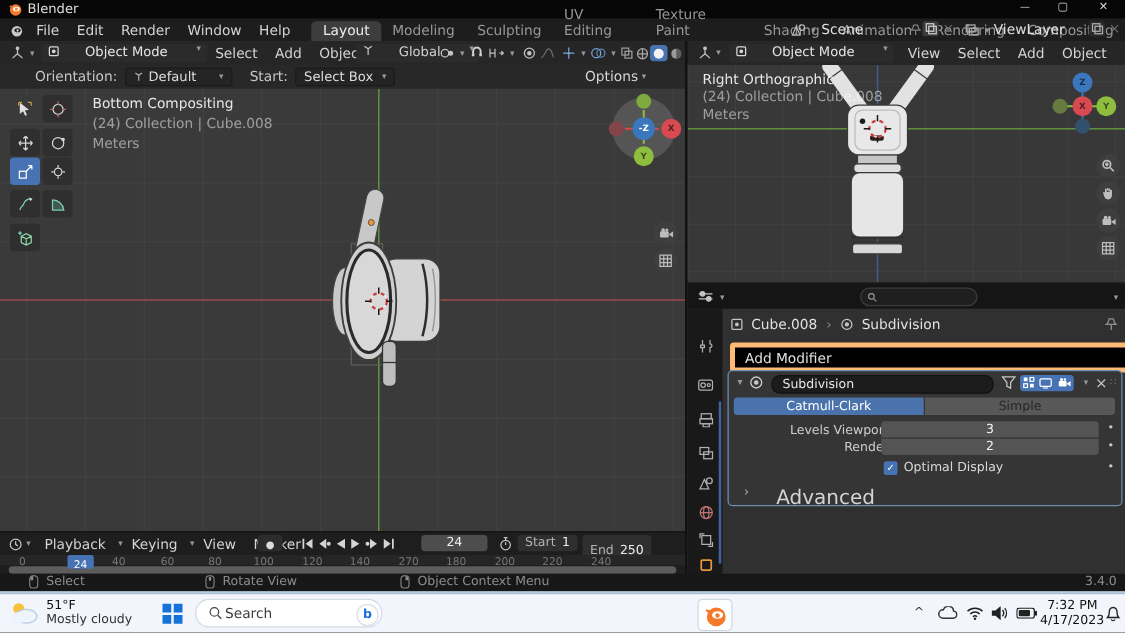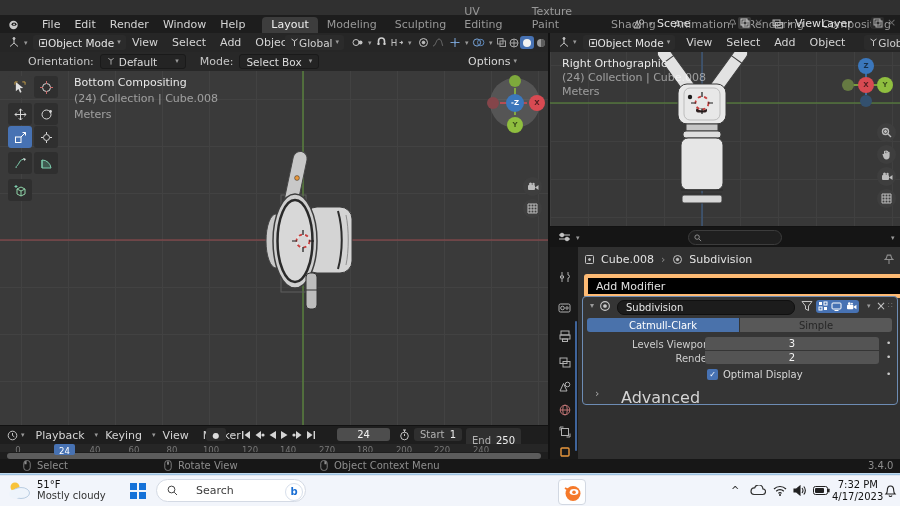--- a/index.html
+++ b/index.html
@@ -6,46 +6,60 @@
 #root{position:relative;width:900px;height:506px;overflow:hidden;background:#303030;
  font-family:"DejaVu Sans","Liberation Sans",sans-serif;font-size:11px;color:#d0d0d0;
  -webkit-font-smoothing:antialiased}
 .abs{position:absolute}
 .row{display:flex;align-items:center}
 .nw{white-space:nowrap}
 .chev{font-size:7px;color:#999;margin-left:3px;line-height:1}
 .menu{padding:0 7px;color:#d4d4d4;cursor:default}
 .ws{padding:1px 9px 2px;color:#989898;border-radius:4px 4px 0 0}
 .ws.on{background:#3d3d3d;color:#eee}
-.widget{background:#2b2b2b;border-radius:3px;display:flex;align-items:center;padding:1px 5px;gap:0}
+.widget{background:#2b2b2b;border-radius:3px;display:flex;align-items:flex-start;padding:1px 5px;gap:20px}
 .field{background:#242424;border:1px solid #1a1a1a;border-radius:3px;display:flex;align-items:center;padding:0 6px;gap:4px}
 .toolbtn{position:absolute;width:24px;height:22px;background:#2f2f2f;border-radius:3px;display:flex;align-items:center;justify-content:center}
 .toolbtn.on{background:#4772b3}
 .vpico{position:absolute;width:19px;height:19px;border-radius:50%;background:#3e3e3e;display:flex;align-items:center;justify-content:center}
 .gizball{position:absolute;border-radius:50%;display:flex;align-items:center;justify-content:center;font-size:7px;font-weight:bold;color:rgba(0,0,0,.6)}
 .tabico{position:absolute;left:6px;width:17px;height:16px;display:flex;align-items:center;justify-content:center}
 .tick{position:absolute;top:1px;transform:translateX(-50%);color:#787878;font-size:8.5px}
 .trayico{position:absolute;top:483px;color:#222}
 svg{display:block}
 </style>
 </head>
 <body>
 
 <div id="root">
 
+  <div class="abs row" style="left:0;top:0;width:900px;height:15px;background:#060606">
+    <span class="abs" style="left:7px;top:2px">
+      <svg width="11" height="11" viewBox="0 0 12 12">
+          <circle cx="6" cy="6.5" r="5" fill="#f5792a"></circle>
+          <ellipse cx="6.6" cy="5.6" rx="3" ry="2" fill="#fff"></ellipse>
+          <circle cx="6.6" cy="5.8" r="1.2" fill="#f5792a"></circle>
+          <path d="M1 3 L4 5" stroke="#f5792a" stroke-width="1.4"></path>
+        </svg>
+    </span>
+    <span class="abs nw" style="left:22px;top:1px;font-size:10.5px;color:#dedede">Blender</span>
+    <span class="abs" style="left:816px;top:1px;font-size:8px;color:#cfcfcf">—</span>
+    <span class="abs" style="left:846px;top:1px;font-size:9px;color:#cfcfcf">▢</span>
+    <span class="abs" style="left:879px;top:1px;font-size:9px;color:#cfcfcf">✕</span>
+  </div>
 
   <div class="abs row" style="left:0;top:15px;width:900px;height:18px;background:#1d1d1d">
     <span class="abs" style="left:8px;top:4px">
       <svg width="11" height="11" viewBox="0 0 12 12">
           <circle cx="6" cy="6.5" r="4.6" fill="#c9c9c9"></circle>
           <ellipse cx="6.6" cy="5.7" rx="2.7" ry="1.8" fill="#1d1d1d"></ellipse>
           <circle cx="6.6" cy="5.9" r="1" fill="#c9c9c9"></circle>
         </svg>
     </span>
-    <div class="row" style="margin-left:35px">
+    <div class="row" style="margin-left:22px">
       <span class="menu">File</span>
       <span class="menu">Edit</span>
       <span class="menu">Render</span>
       <span class="menu">Window</span>
       <span class="menu">Help</span>
     </div>
     <div class="row" style="margin-left:10px;height:18px;align-items:flex-end">
       <span class="ws on">Layout</span>
       <span class="ws">Modeling</span>
       <span class="ws">Sculpting</span>
@@ -196,21 +210,21 @@
 
   <div class="abs row" style="left:0;top:52px;width:548px;height:19px;background:#282828">
     <span class="nw" style="margin-left:28px;color:#c6c6c6">Orientation:</span>
     <div class="field" style="margin-left:6px;height:13px">
       <svg width="8" height="9" viewBox="0 0 9 9" stroke="#b9b9b9" fill="none">
           <path d="M4.5 8V3M4.5 3L1.5 1M4.5 3l3-2"></path>
         </svg>
       <span class="nw" style="font-size:10.5px;color:#dcdcdc">Default</span>
       <span class="chev" style="margin-left:14px">▾</span>
     </div>
-    <span class="nw" style="margin-left:14px;color:#c6c6c6">Mode:</span>
+    <span class="nw" style="margin-left:14px;color:#c6c6c6">Start:</span>
     <div class="field" style="margin-left:6px;height:13px">
       <span class="nw" style="font-size:10.5px;color:#dcdcdc">Select Box</span>
       <span class="chev">▾</span>
     </div>
     <div class="row abs" style="left:468px;top:3px">
       <span class="nw" style="color:#d6d6d6">Options</span>
       <span class="chev">▾</span>
     </div>
   </div>
 
@@ -734,21 +748,21 @@
         <span style="background:#1572d8;width:7px;height:7px"></span>
       <span style="background:#1572d8;width:7px;height:7px"></span>
         <span style="background:#1572d8;width:7px;height:7px"></span>
     </div>
 
     <div class="abs row" style="left:156px;top:3px;width:150px;height:23px;background:#fff;border:1px solid #d4dae4;border-radius:12px;box-sizing:border-box">
       <svg width="11" height="11" viewBox="0 0 11 11" stroke="#444" fill="none" style="margin-left:10px">
           <circle cx="4.5" cy="4.5" r="3.4"></circle>
           <path d="M7.2 7.2L10 10"></path>
         </svg>
-      <span class="nw" style="margin-left:18px;color:#3c3c3c;font-size:11px">Search</span>
+      <span class="nw" style="margin-left:2px;color:#3c3c3c;font-size:11px">Search</span>
       <span class="abs" style="left:128px;top:3px;width:16px;height:16px;border-radius:50%;background:#fff;border:1px solid #d8e0ec;text-align:center">
         <span style="color:#1a6fd4;font-size:10px;font-weight:bold;line-height:16px">b</span>
       </span>
     </div>
 
     <div class="abs" style="left:558px;top:478px;top:3px;width:26px;height:24px;background:rgba(255,255,255,.85);border:1px solid #d2d8e2;border-radius:4px;display:flex;align-items:center;justify-content:center">
       <svg width="19" height="19" viewBox="0 0 19 19">
           <circle cx="10" cy="10.5" r="7.5" fill="#f5792a"></circle>
           <ellipse cx="11" cy="9" rx="4.5" ry="3" fill="#fff"></ellipse>
           <circle cx="11" cy="9.3" r="1.8" fill="#f5792a"></circle>

